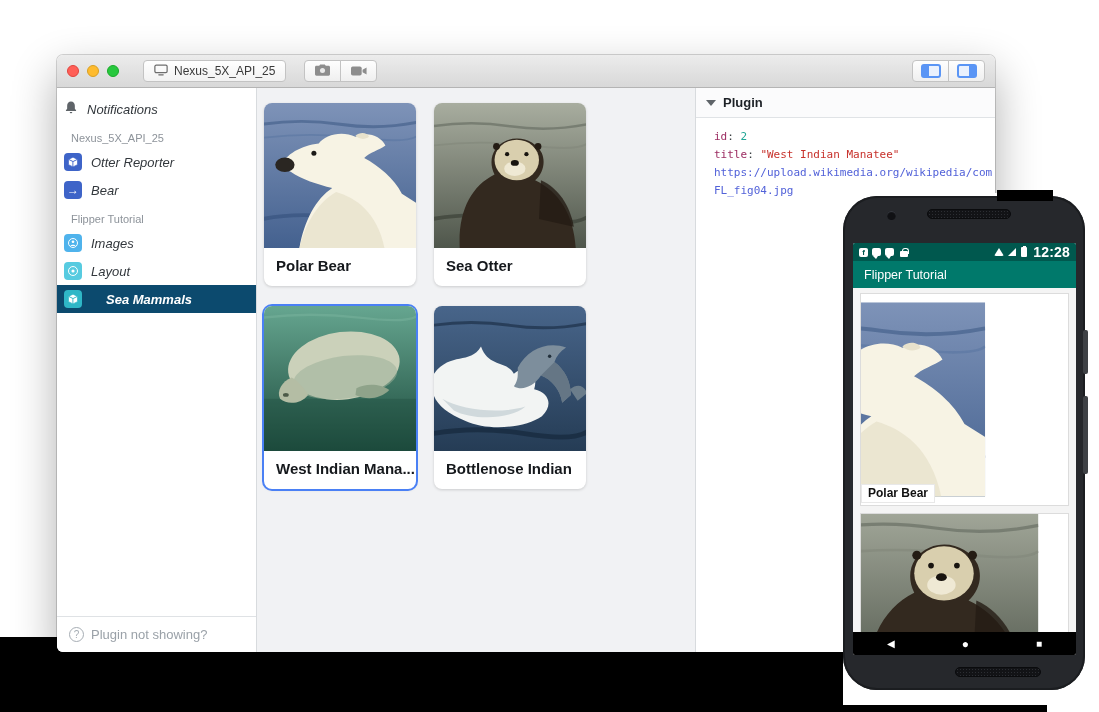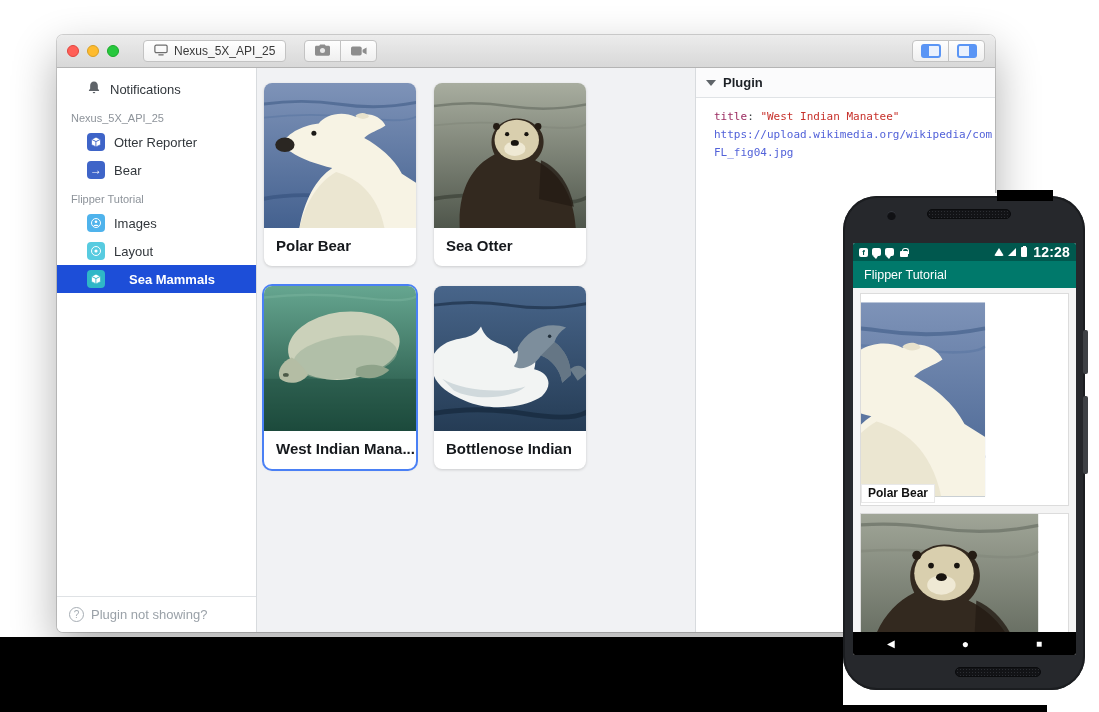--- a/index.html
+++ b/index.html
@@ -10,21 +10,21 @@
   }
   .abs { position:absolute; }
 
   
   .black-band-left  { left:0; top:637px; width:845px; height:75px; background:#000; }
   .black-band-bottom{ left:845px; top:705px; width:202px; height:7px; background:#000; }
   .phone-top-band   { left:997px; top:190px; width:56px; height:11px; background:#000; z-index:6;}
 
   
   .window {
-    left:57px; top:35px; width:938px; height:597px;
+    left:57px; top:55px; width:938px; height:597px;
     background:#fff; border-radius:6px; overflow:hidden;
     box-shadow:0 18px 45px rgba(0,0,0,.32), 0 0 0 1px rgba(0,0,0,.16);
     display:flex; flex-direction:column; z-index:2;
   }
   .toolbar {
     height:33px; flex-shrink:0; display:flex; align-items:center; gap:8px;
     background:linear-gradient(#ececec,#d8d8d8); border-bottom:1px solid #b4b4b4;
     padding:0 10px;
   }
   .traffic { display:flex; gap:8px; margin-right:16px; }
@@ -47,22 +47,22 @@
   .toolbar .spacer { flex:1; }
   .panel-ico { width:20px; height:14px; border:2px solid #5a95f5; border-radius:3px; position:relative; background:#eaf1fd; }
   .panel-ico.left::after  { content:""; position:absolute; left:0; top:0; bottom:0; width:6px; background:#5a95f5; }
   .panel-ico.right::after { content:""; position:absolute; right:0; top:0; bottom:0; width:6px; background:#5a95f5; }
 
   .win-body { flex:1; min-height:0; display:flex; }
 
   
   .sidebar { width:200px; flex-shrink:0; background:#fff; border-right:1px solid #d8dbde;
              display:flex; flex-direction:column; padding-top:7px; font-size:13px; color:#32373c; }
-  .side-row { height:28px; display:flex; align-items:center; gap:9px; padding:0 30px; cursor:default; }
-  .side-row.selected { background:#1d4ed8; color:#fff; font-weight:bold;gap:24px; }
+  .side-row { height:28px; display:flex; align-items:center; gap:9px; padding:0 7px; cursor:default;font-style:italic; }
+  .side-row.selected { background:#0c4a6e; color:#fff; font-weight:bold;gap:24px; }
   .section-label { font-size:11px; color:#8d939a; padding:9px 14px 4px; }
   .plugin-icon { width:18px; height:18px; border-radius:4px; display:flex; align-items:center;
                  justify-content:center; color:#fff; flex-shrink:0; font-size:11px; }
   .ic-crash  { background:#3e64c8; color:#3e64c8; }
   .ic-logs   { background:#3e64c8; }
   .ic-images { background:#4fb3ec; }
   .ic-layout { background:#57cbe0; }
   .ic-sea    { background:#2fb7c7; color:#2fb7c7; }
   .logs-arrow { color:#fff; font-size:12px; font-weight:bold; line-height:1; }
   .side-spacer { flex:1; }
@@ -379,20 +379,23 @@
       </div>
     </div>
 
     <div class="extras">
       <div class="extras-header">
         <span class="tri-down"></span>
         <span>Plugin</span>
       </div>
       <div class="code">
         <div class="code-line">
+          <span class="code-key">id</span><span class="code-number">2</span>
+        </div>
+        <div class="code-line">
           <span class="code-key">title</span><span class="code-string">"West Indian Manatee"</span>
         </div>
         <div class="code-line code-link">https://upload.wikimedia.org/wikipedia/com</div>
         <div class="code-line code-link">FL_fig04.jpg</div>
       </div>
     </div>
   </div>
 </div>
 
 <div class="abs phone-backdrop"></div>

